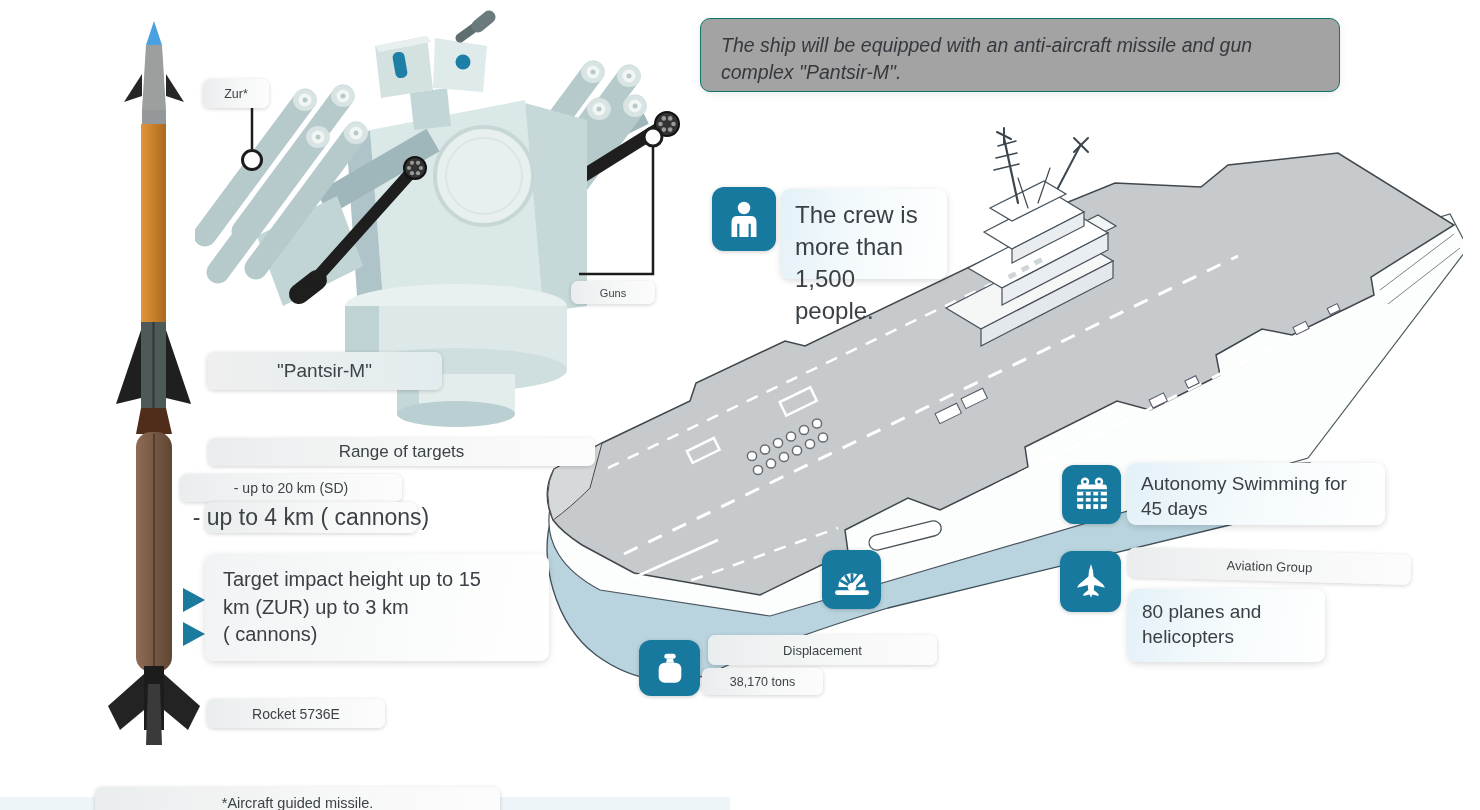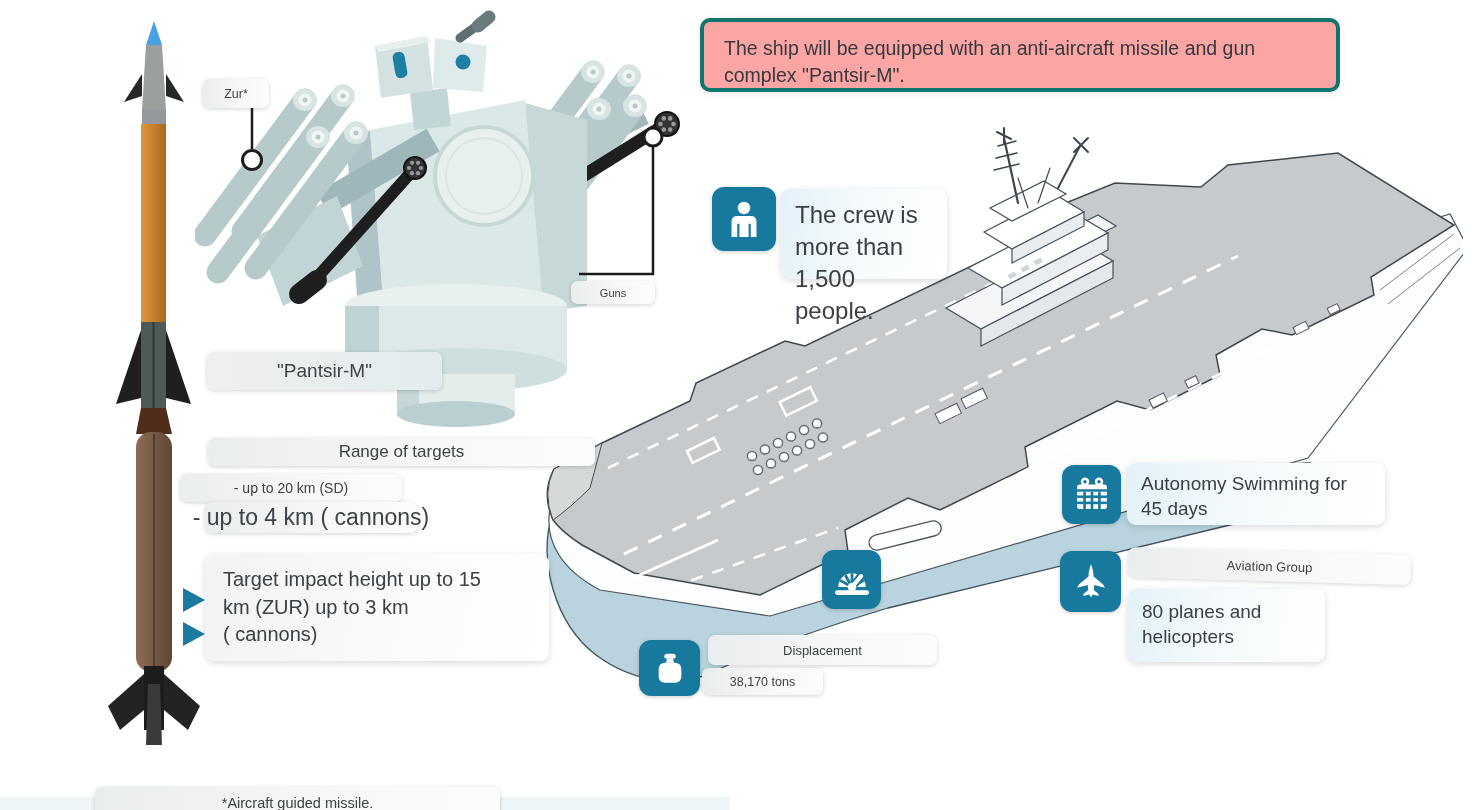--- a/index.html
+++ b/index.html
@@ -8,22 +8,22 @@
   .illus{position:absolute;z-index:1;}
   #connector-overlay{position:absolute;left:0;top:0;z-index:2;pointer-events:none;}
   .tri{position:absolute;width:0;height:0;border-top:12px solid transparent;border-bottom:12px solid transparent;
        border-left:22px solid #1a7b9e;z-index:2;}
   .chip{position:absolute;z-index:3;display:flex;align-items:center;justify-content:center;
         background:linear-gradient(90deg,#eaedee 0%,#f6f7f7 55%,#fcfcfc 100%);
         border-radius:7px;box-shadow:0 1px 4px rgba(0,0,0,.18);color:#3c4347;white-space:nowrap;}
   .chip.bluish{background:linear-gradient(90deg,#efefef 0%,#e2ecee 100%);}
   .box{position:absolute;z-index:3;background:linear-gradient(100deg,#e3f1f8 0%,#f4fafc 45%,#ffffff 100%);
        border-radius:9px;box-shadow:0 2px 7px rgba(0,0,0,.15);white-space:pre-line;color:#3a4045;}
-  .note{position:absolute;z-index:3;background:#fca5a5;border:4px solid #0f766e;border-radius:10px;
-        box-shadow:0 2px 8px rgba(0,0,0,.08);white-space:pre-line;color:#35393d;}
+  .note{position:absolute;z-index:3;background:#a3a3a3;border:1px solid #0f766e;border-radius:10px;
+        box-shadow:0 2px 8px rgba(0,0,0,.08);white-space:pre-line;color:#35393d;font-style:italic;}
   .tile{position:absolute;z-index:3;background:#17799E;border-radius:12px;
         display:flex;align-items:center;justify-content:center;box-shadow:0 1px 4px rgba(0,0,0,.2);}
   .bottom-wash{position:absolute;left:0;top:797px;width:730px;height:13px;background:#eef5f9;z-index:0;}
 </style>
 </head>
 <body>
 
 <div class="stage">
   <div class="bottom-wash"></div>
 
@@ -263,20 +263,21 @@
   <div class="chip" style="left:208px;top:438px;width:387px;height:28px;font-size:17px;">Range of targets</div>
   <div class="chip" style="left:180px;top:474px;width:222px;height:28px;font-size:14px;">- up to 20 km (SD)</div>
   <div class="chip" style="left:205px;top:502px;width:212px;height:31px;font-size:23px;">- up to 4 km ( cannons)</div>
 
   <div class="tri" style="left:183px;top:588px;"></div>
   <div class="tri" style="left:183px;top:622px;"></div>
   <div class="box" style="left:205px;top:554px;width:344px;box-sizing:border-box;padding:12px 18px;font-size:20px;line-height:1.38;background:linear-gradient(100deg,#f1f3f4 0%,#fafbfb 60%,#ffffff 100%);">Target impact height up to 15
 km (ZUR) up to 3 km
 ( cannons)</div>
 
+  <div class="chip" style="left:207px;top:699px;width:178px;height:29px;font-size:14px;">Rocket 5736E</div>
   <div class="chip" style="left:95px;top:767px;width:405px;height:31px;font-size:14.5px;margin-top:20px;">*Aircraft guided missile.</div>
 
   <div class="tile" style="left:712px;top:187px;width:64px;height:64px;">
     <svg width="44" height="44" viewBox="0 0 24 24">
       <circle cx="12" cy="6" r="3.4" fill="#fff"></circle>
       <path d="M5.2,21.8 L5.2,13.5 Q5.2,10.3 8.4,10.3 L15.6,10.3 Q18.8,10.3 18.8,13.5 L18.8,21.8 Z" fill="#fff"></path>
       <line x1="8.9" y1="14.6" x2="8.9" y2="21.8" stroke="#17799E" stroke-width="1.2"></line>
       <line x1="15.1" y1="14.6" x2="15.1" y2="21.8" stroke="#17799E" stroke-width="1.2"></line>
     </svg>
   </div>

